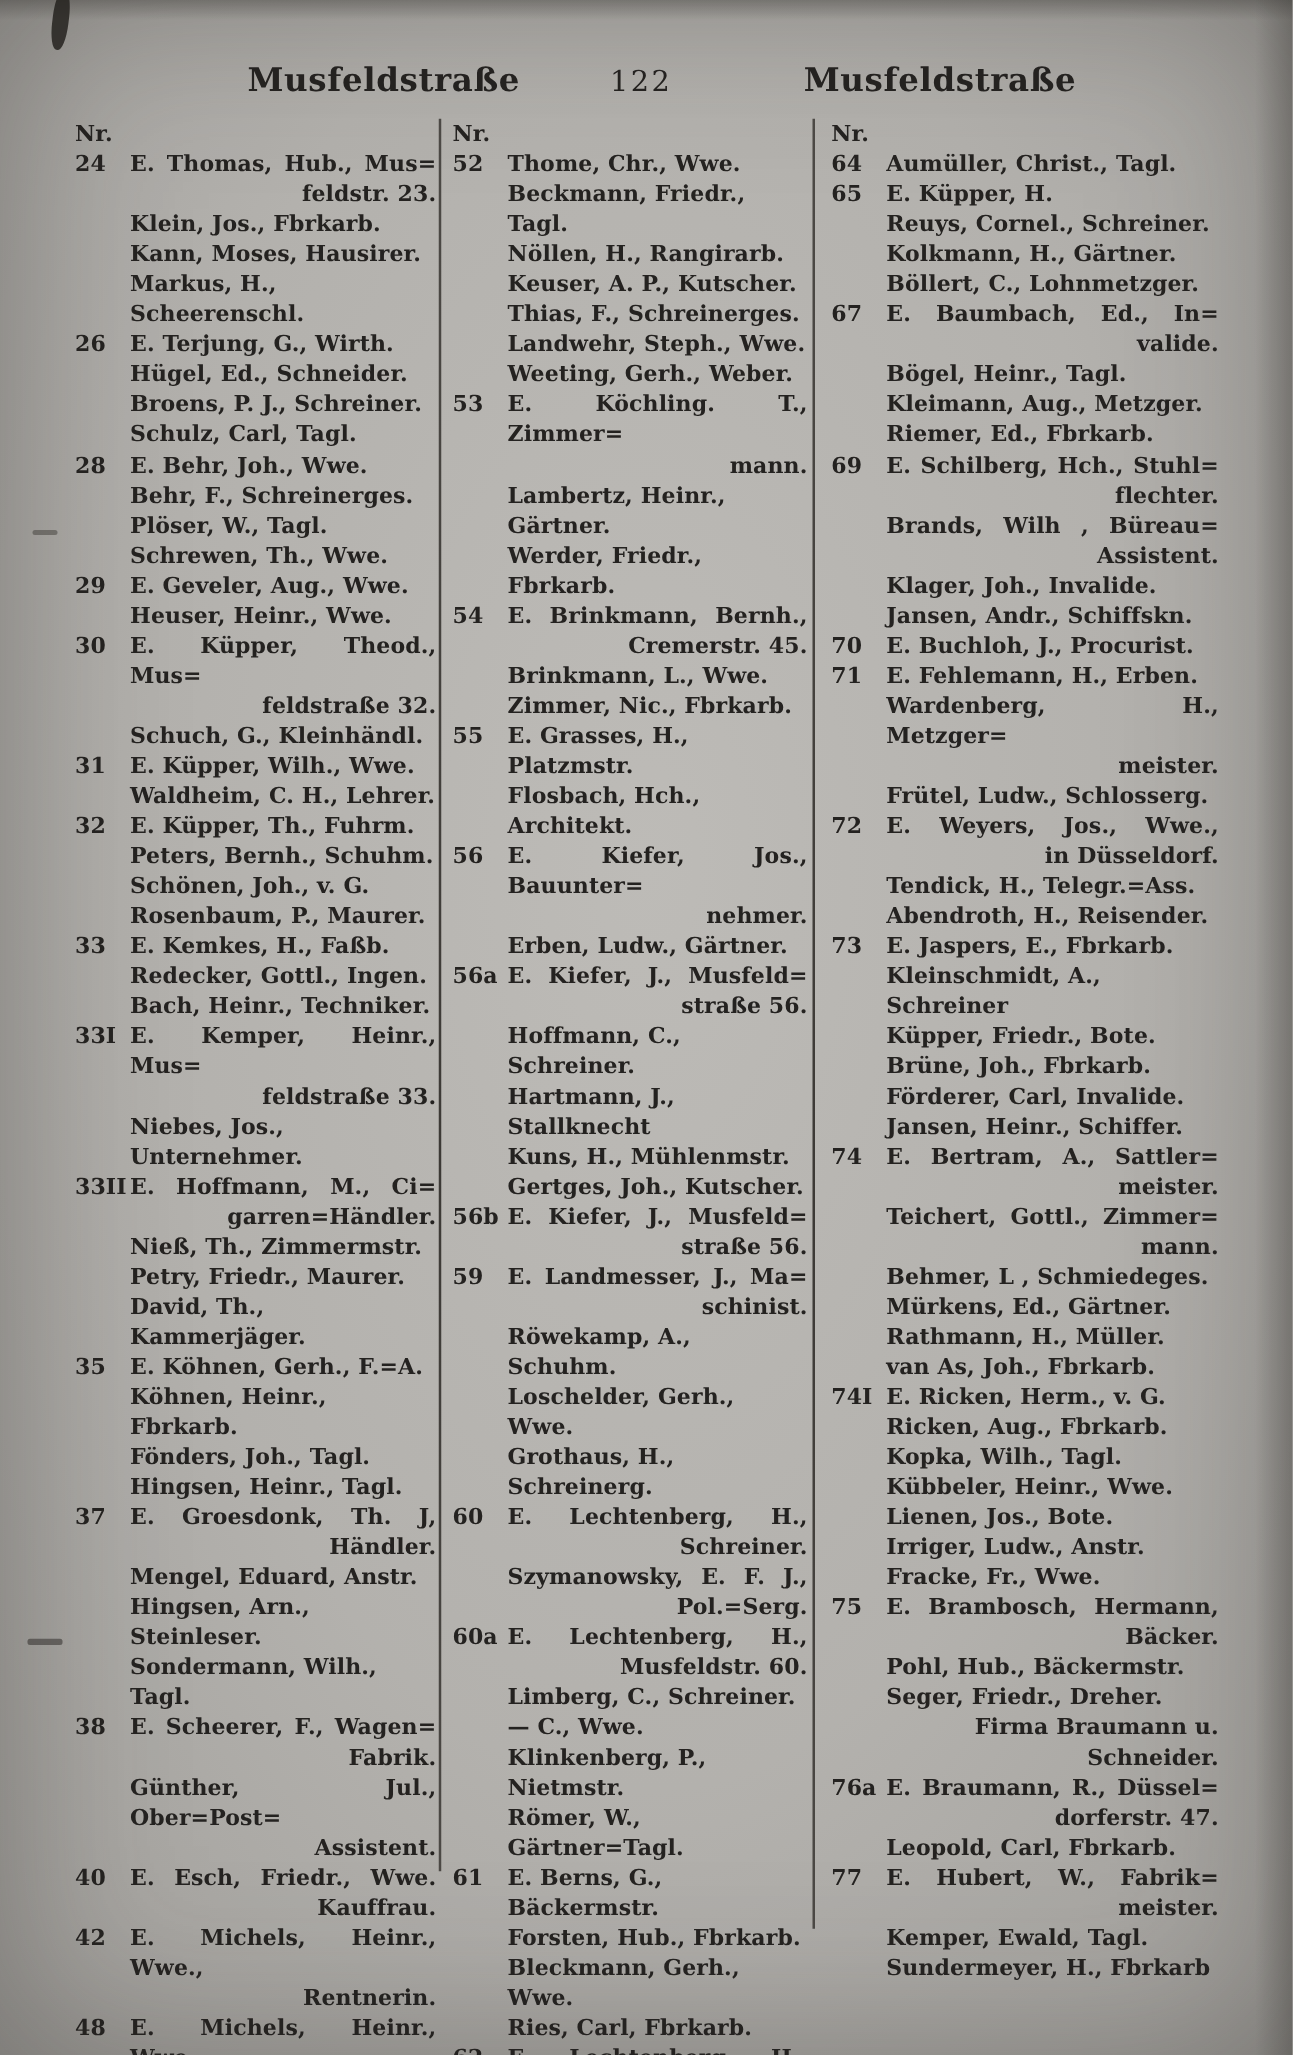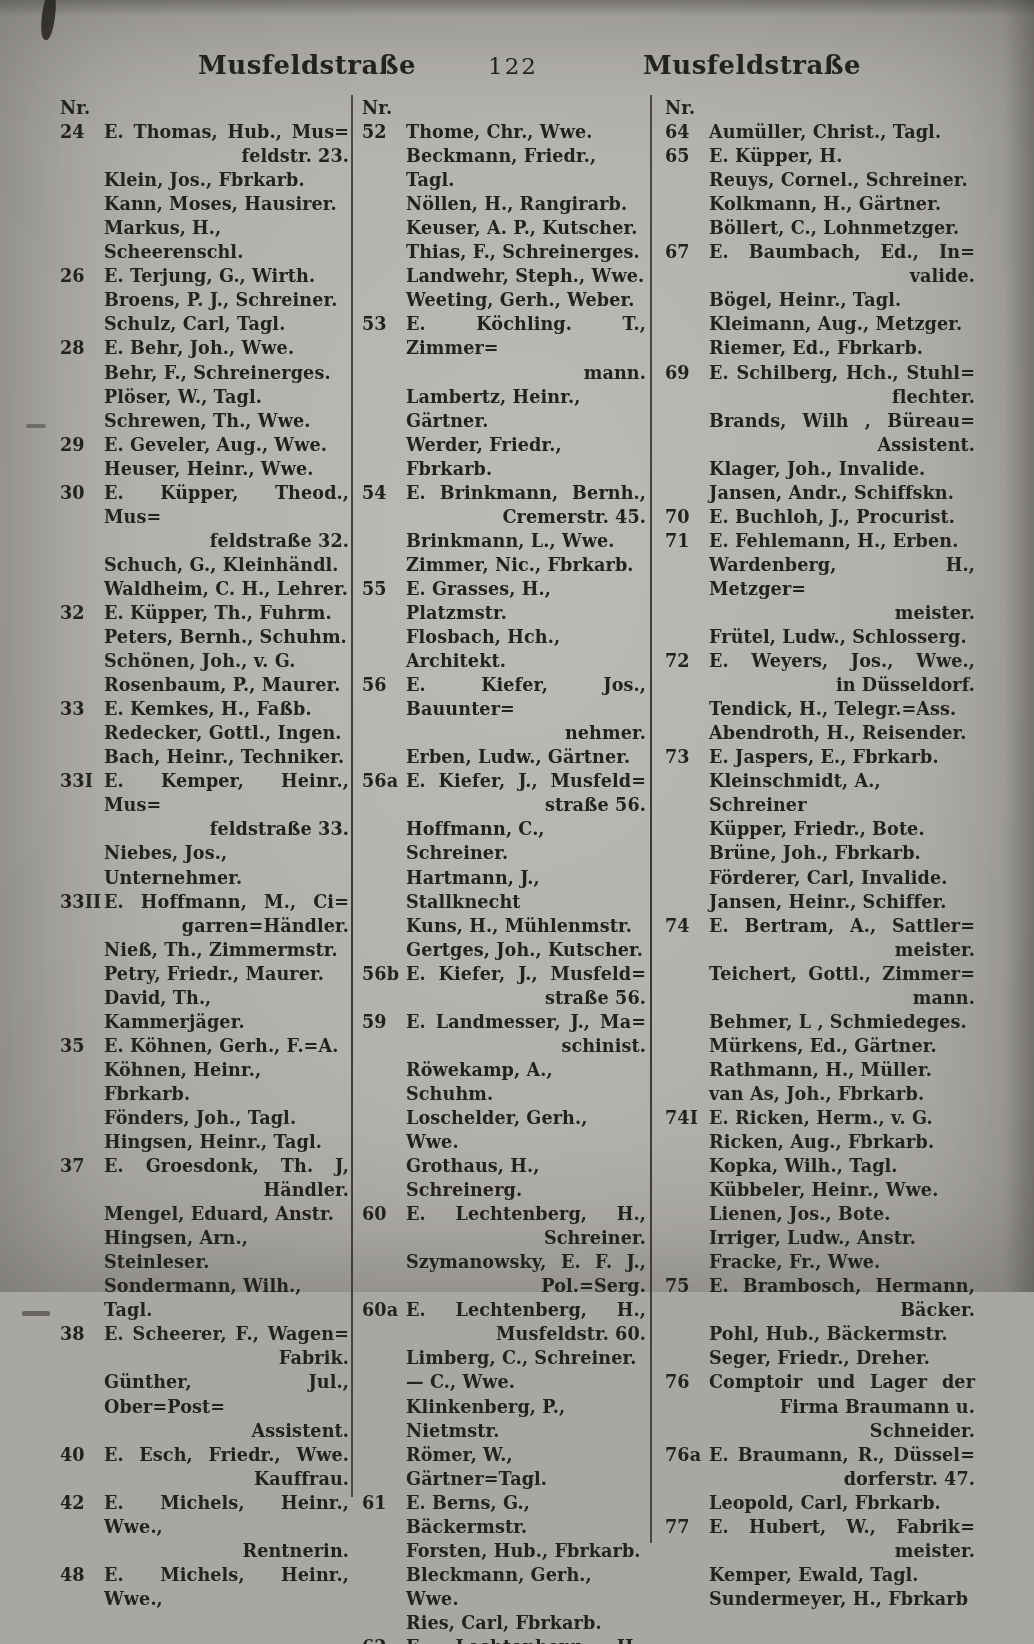--- a/index.html
+++ b/index.html
@@ -2,21 +2,21 @@
 <html><head>
 <meta charset="utf-8">
 <style>
   html,body { margin:0; padding:0; }
   body {
     width:1034px; height:1644px; overflow:hidden;
     font-family:"DejaVu Serif", serif;
     background:#a9a7a4;
   }
   .page {
-    position:relative; width:1034px; height:1292px;
+    position:relative; width:1034px; height:1644px;
     background: radial-gradient(ellipse at 50% 42%, #bdbbb7 0%, #b3b1ad 55%, #a19f9b 100%);
     box-shadow: inset 0 0 140px rgba(48,46,42,.38);
     color:#242220;
   }
   .edge-t { position:absolute; left:0; top:0; width:100%; height:16px;
     background:linear-gradient(to bottom, rgba(50,48,44,.35), transparent); }
   .edge-r { position:absolute; right:0; top:0; width:30px; height:100%;
     background:linear-gradient(to left, rgba(50,48,44,.30), transparent); }
   .smudge { position:absolute; background:#25221f; }
   #sm-corner { left:42px; top:-8px; width:13px; height:48px; border-radius:45%;
@@ -89,20 +89,24 @@
         <div class="line">
           <span class="num"></span>
           <span class="txt">Markus, H., Scheerenschl.</span>
         </div>
         <div class="line">
           <span class="num">26</span>
           <span class="txt">E. Terjung, G., Wirth.</span>
         </div>
         <div class="line">
           <span class="num"></span>
+          <span class="txt">Hügel, Ed., Schneider.</span>
+        </div>
+        <div class="line">
+          <span class="num"></span>
           <span class="txt">Broens, P. J., Schreiner.</span>
         </div>
         <div class="line">
           <span class="num"></span>
           <span class="txt">Schulz, Carl, Tagl.</span>
         </div>
         <div class="line">
           <span class="num">28</span>
           <span class="txt">E. Behr, Joh., Wwe.</span>
         </div>
@@ -130,20 +134,24 @@
           <span class="num">30</span>
           <span class="txt jfy">E. Küpper, Theod., Mus=</span>
         </div>
         <div class="line cont">
           <span class="num"></span>
           <span class="txt">feldstraße 32.</span>
         </div>
         <div class="line">
           <span class="num"></span>
           <span class="txt">Schuch, G., Kleinhändl.</span>
+        </div>
+        <div class="line">
+          <span class="num">31</span>
+          <span class="txt">E. Küpper, Wilh., Wwe.</span>
         </div>
         <div class="line">
           <span class="num"></span>
           <span class="txt">Waldheim, C. H., Lehrer.</span>
         </div>
         <div class="line">
           <span class="num">32</span>
           <span class="txt">E. Küpper, Th., Fuhrm.</span>
         </div>
         <div class="line">
@@ -669,24 +677,20 @@
           <span class="txt">Bäcker.</span>
         </div>
         <div class="line">
           <span class="num"></span>
           <span class="txt">Pohl, Hub., Bäckermstr.</span>
         </div>
         <div class="line">
           <span class="num"></span>
           <span class="txt">Seger, Friedr., Dreher.</span>
         </div>
-        <div class="line">
-          <span class="num">76</span>
-          <span class="txt jfy">Comptoir und Lager der</span>
-        </div>
         <div class="line cont">
           <span class="num"></span>
           <span class="txt">Firma Braumann u.</span>
         </div>
         <div class="line cont">
           <span class="num"></span>
           <span class="txt">Schneider.</span>
         </div>
         <div class="line">
           <span class="num">76a</span>

